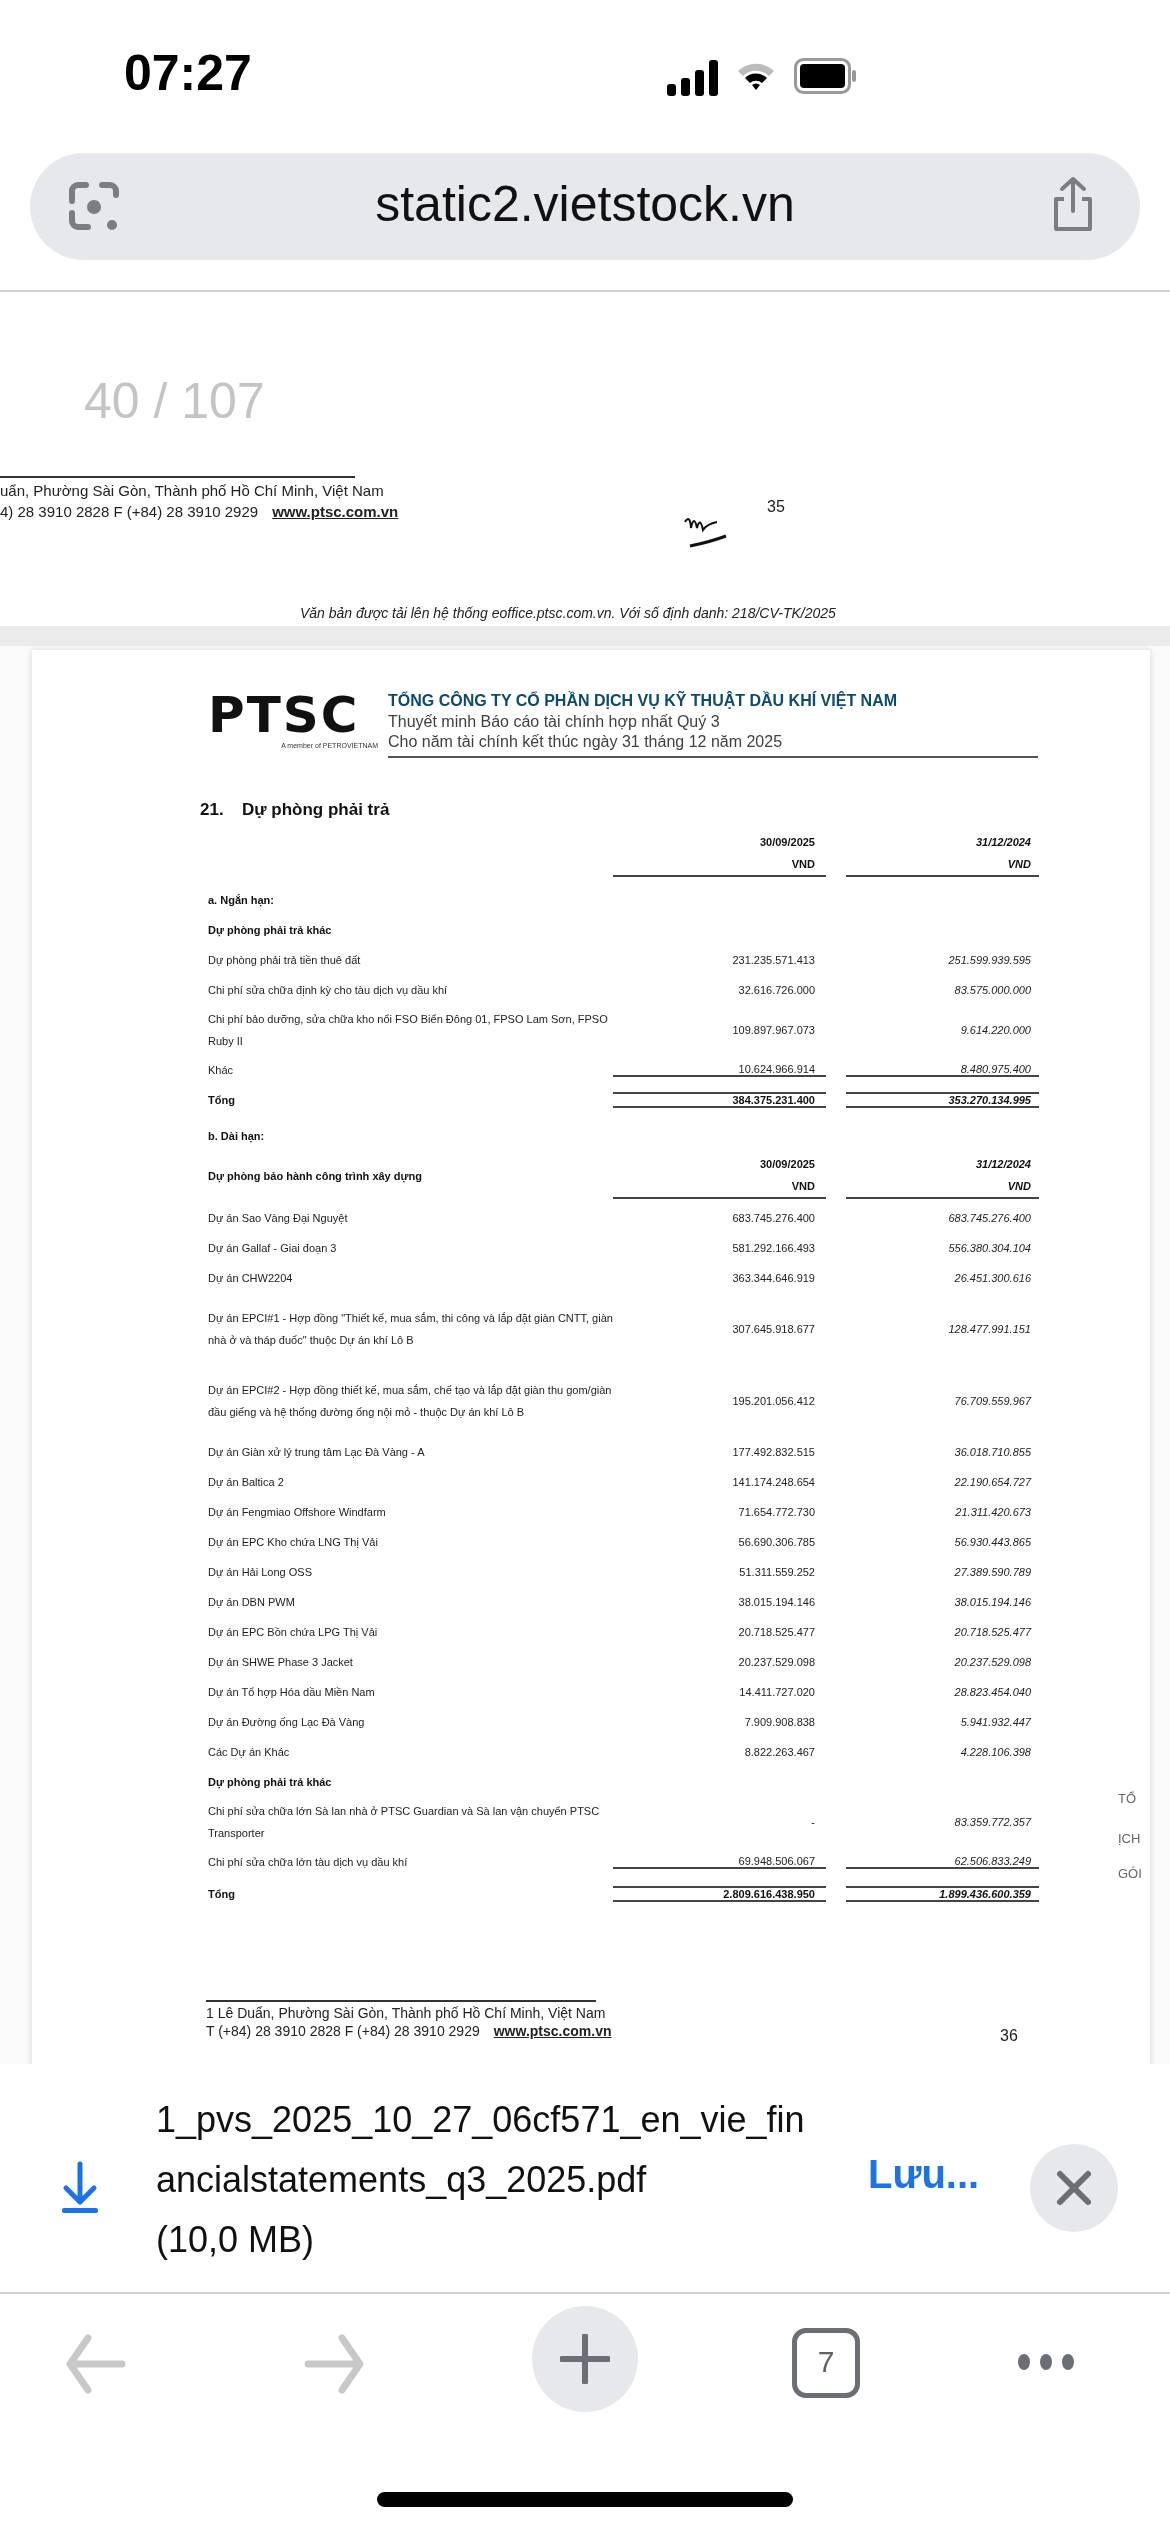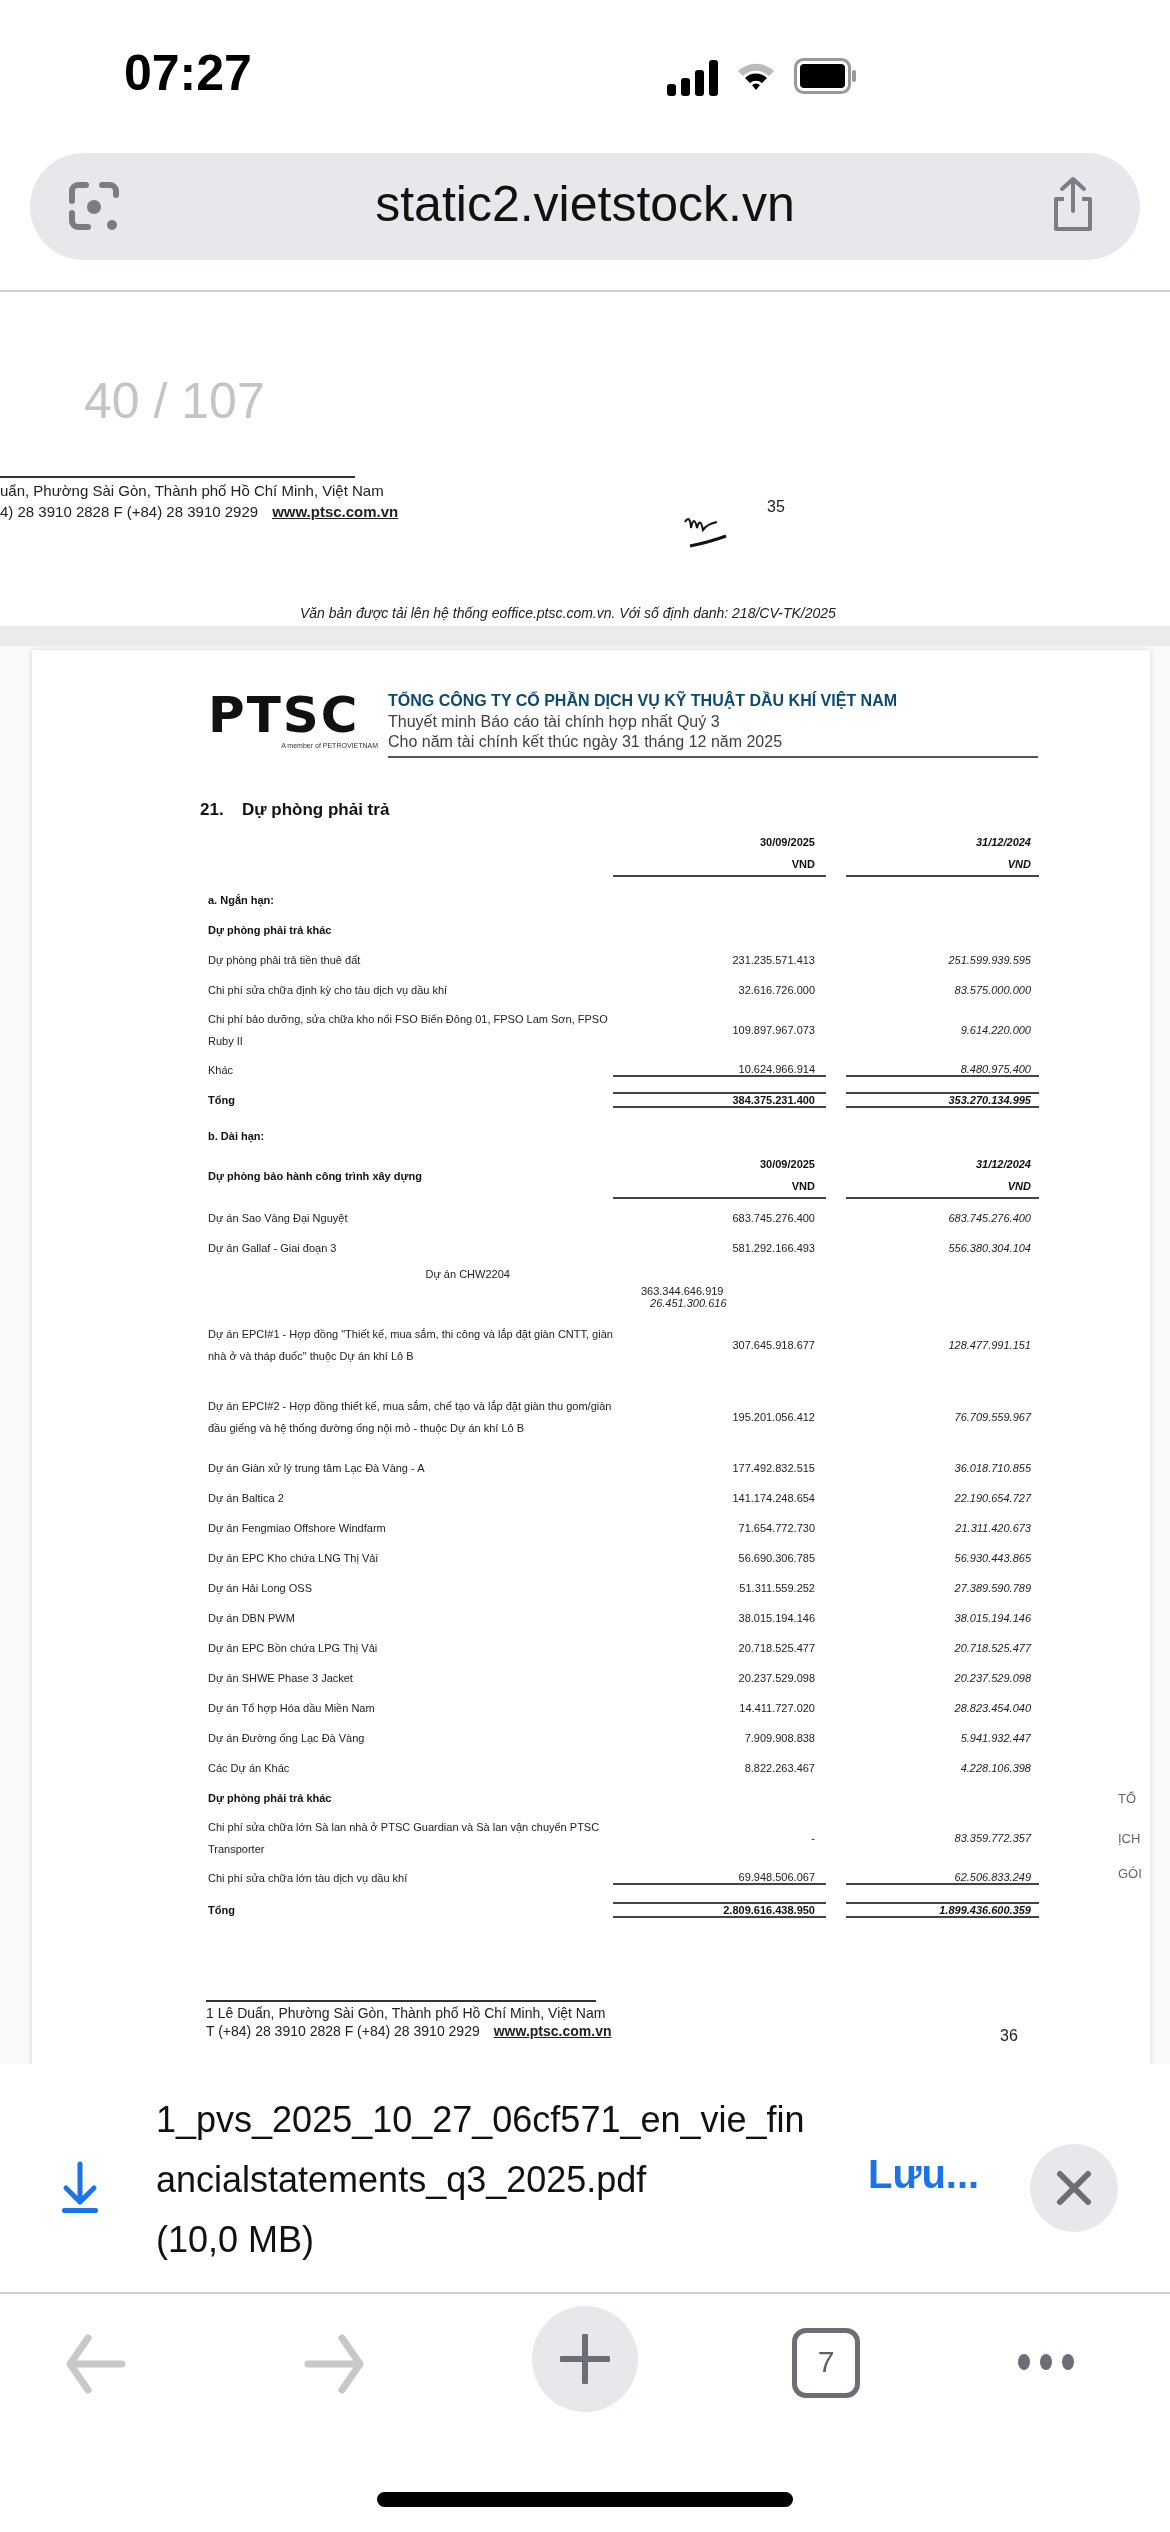--- a/index.html
+++ b/index.html
@@ -245,21 +245,21 @@
           <div class="row" style="min-height: 30px;">
             <div class="label">Dự án Sao Vàng Đại Nguyệt</div>
             <div class="v1">683.745.276.400</div>
             <div class="v2">683.745.276.400</div>
           </div>
           <div class="row" style="min-height: 30px;">
             <div class="label">Dự án Gallaf - Giai đoạn 3</div>
             <div class="v1">581.292.166.493</div>
             <div class="v2">556.380.304.104</div>
           </div>
-          <div class="row" style="min-height: 30px; flex-direction: column;">
+          <div class="row" style="min-height: 30px;">
             <div class="label">Dự án CHW2204</div>
             <div class="v1">363.344.646.919</div>
             <div class="v2">26.451.300.616</div>
           </div>
           <div class="row" style="min-height: 72px;">
             <div class="label">Dự án EPCI#1 - Hợp đồng "Thiết kế, mua sắm, thi công và lắp đặt giàn CNTT, giàn nhà ở và tháp đuốc" thuộc Dự án khí Lô B</div>
             <div class="v1">307.645.918.677</div>
             <div class="v2">128.477.991.151</div>
           </div>
           <div class="row" style="min-height: 72px;">

